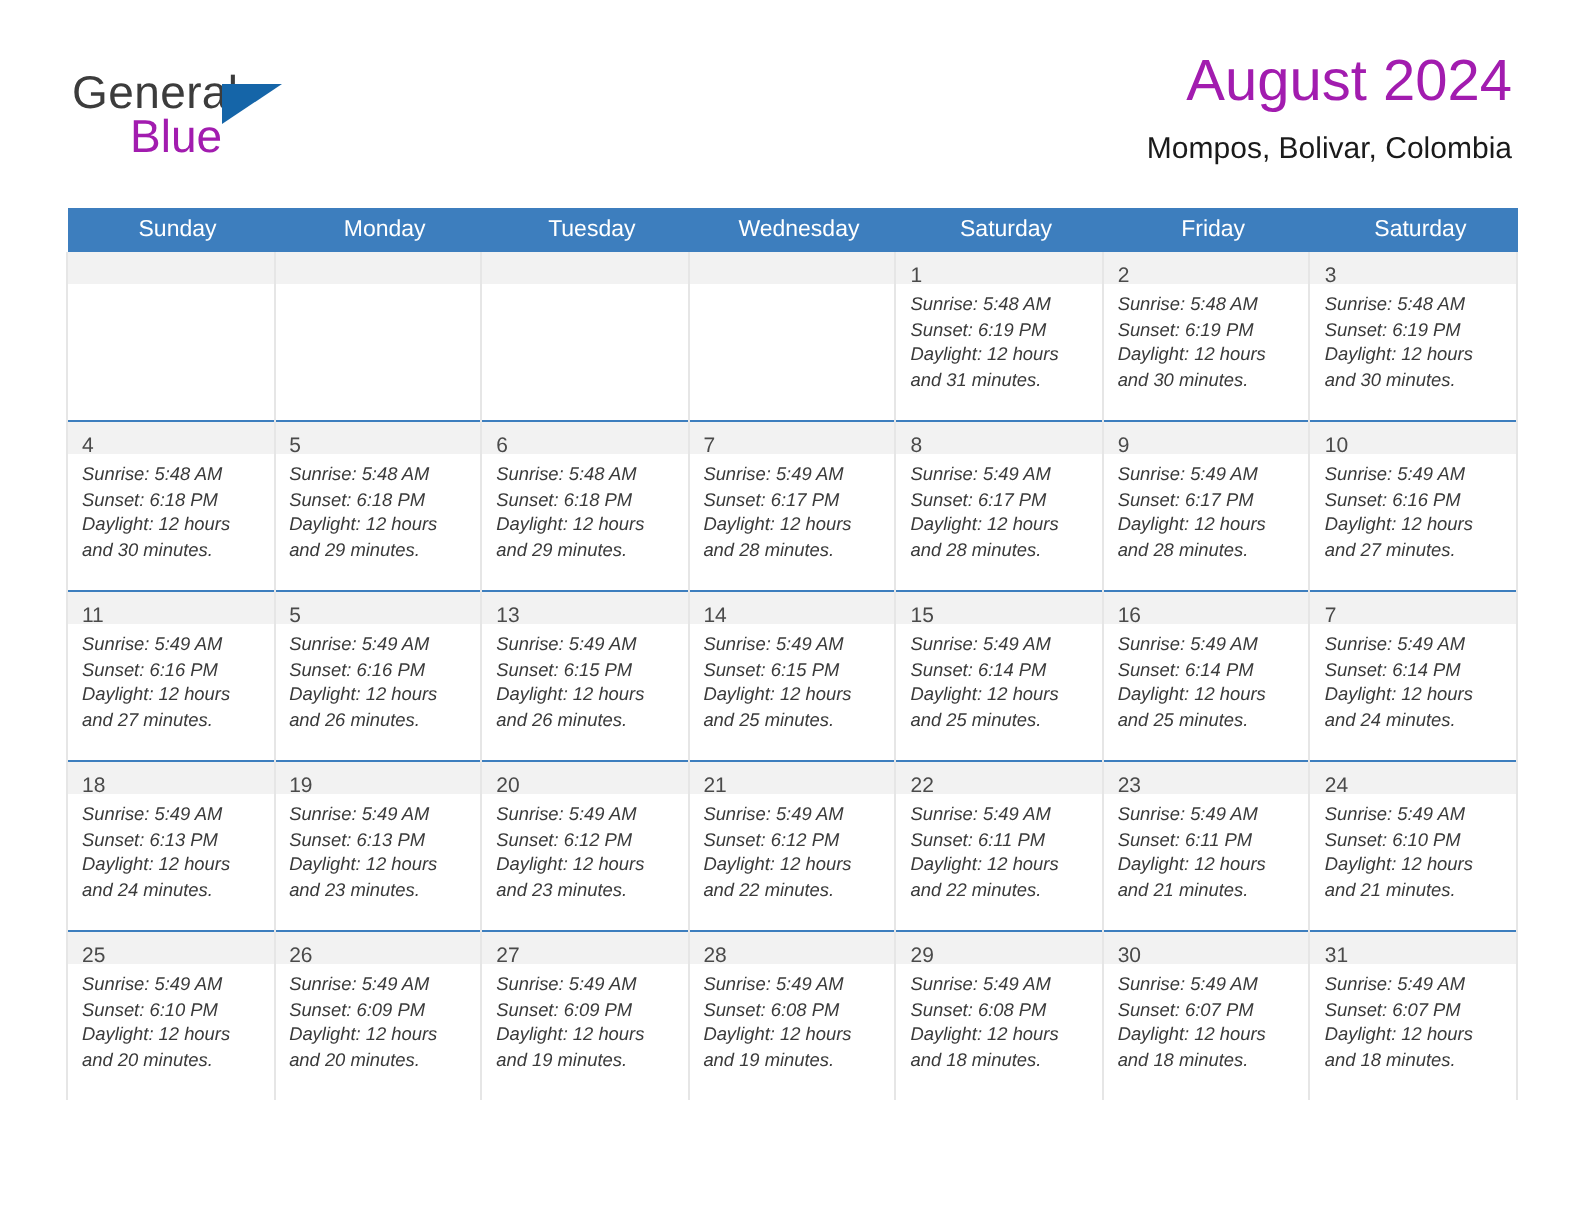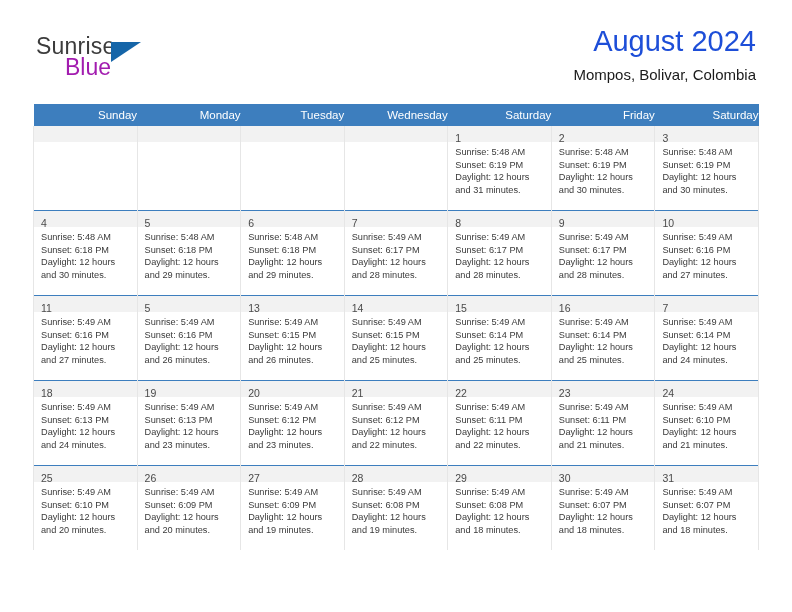--- a/index.html
+++ b/index.html
@@ -59,21 +59,21 @@
     border-bottom: 20px solid transparent;
   }
   .title-block {
     position: absolute;
     right: 3px;
     top: 24px;
     text-align: right;
   }
   .cal-title {
     font-size: 29px;
-    color: #1d4ed8;
+    color: #a21caf;
     font-weight: normal;
     line-height: 34px;
     white-space: nowrap;
   }
   .cal-subtitle {
     font-size: 15px;
     color: #1a1a1a;
     line-height: 20px;
     margin-top: 7px;
     white-space: nowrap;
@@ -83,21 +83,21 @@
   table.calendar {
     width: 726px;
     border-collapse: collapse;
     table-layout: fixed;
   }
   table.calendar th {
     background: #3d7ebe;
     color: #ffffff;
     font-size: 11.5px;
     font-weight: normal;
-    text-align: right;
+    text-align: center;
     padding: 5px 0 5px 7px;
     height: 11px;
     border: none;
   }
   table.calendar td {
     vertical-align: top;
     padding: 0;
     border-left: 1px solid #e6e6e6;
     border-right: 1px solid #e6e6e6;
     border-top: 1px solid #3d7ebe;
@@ -116,37 +116,38 @@
     padding: 2px 0 2px 7px;
     box-sizing: border-box;
   }
   .daynum {
     font-size: 10.5px;
     color: #4a4a4a;
     line-height: 12px;
   }
   .cell-body {
     padding: 4px 5px 0 7px;
+    font-style: italic;
   }
   .cell-line {
     font-size: 9.2px;
     color: #3a3a3a;
     line-height: 12.6px;
     white-space: nowrap;
   }
 </style>
 </head>
 <body>
 
 <div class="page">
 
   <div class="header">
 
     <div class="logo">
-      <span class="logo-general">Sunrise</span>
+      <span class="logo-general">General</span>
       <span class="logo-tri"></span>
       <span class="logo-blue">Blue</span>
     </div>
 
     <div class="title-block">
       <div class="cal-title">August 2024</div>
       <div class="cal-subtitle">Mompos, Bolivar, Colombia</div>
     </div>
 
   </div>

